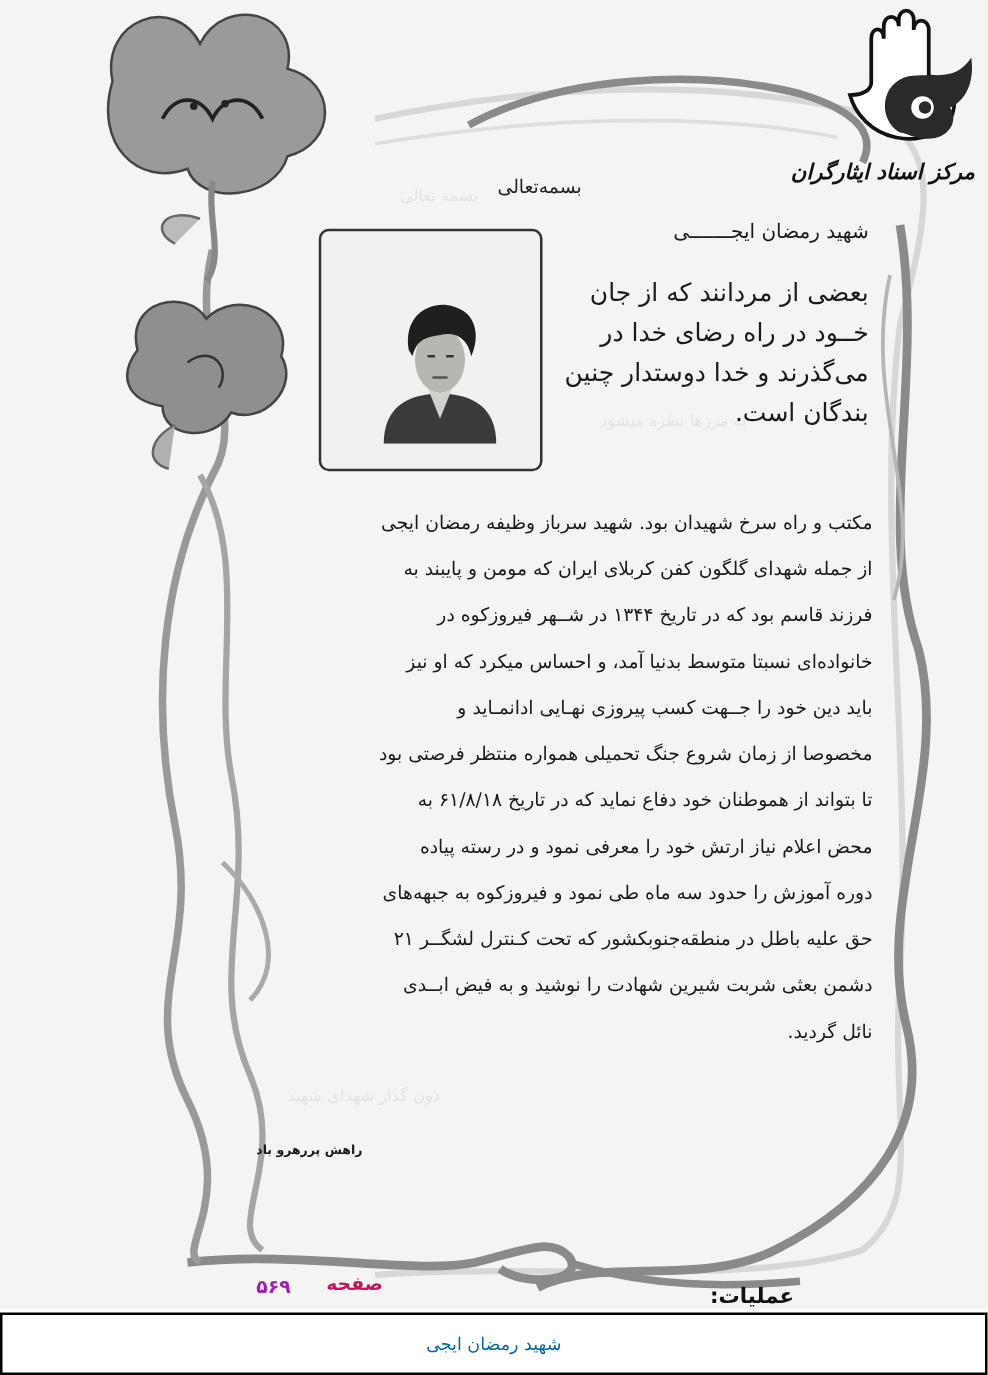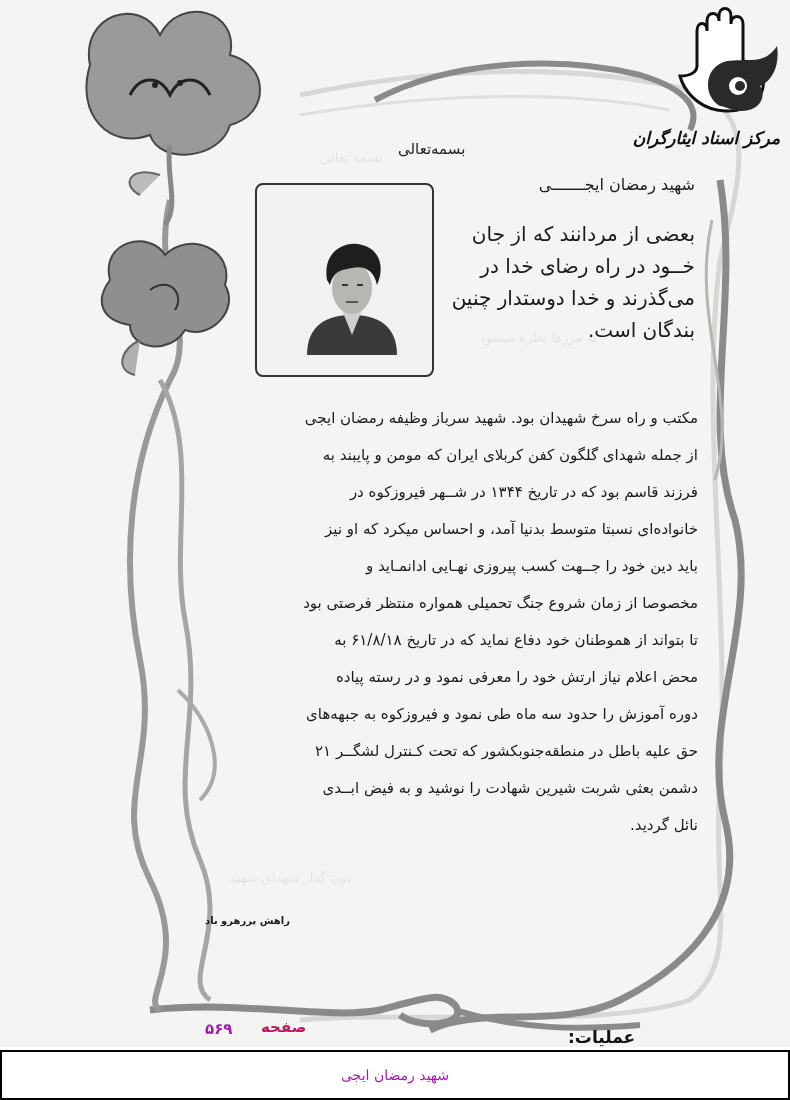--- a/index.html
+++ b/index.html
@@ -14,21 +14,21 @@
   .intro{position:absolute;right:95px;top:175px;width:245px;direction:rtl;text-align:right;color:#1a1a1a;}
   .intro .name{font-size:16px;margin-bottom:24px;}
   .intro .line{font-size:20px;line-height:32px;}
   .body-text{position:absolute;right:92px;top:400px;width:470px;direction:rtl;text-align:justify;color:#1a1a1a;font-size:15px;}
   .body-text .line{height:37px;line-height:37px;white-space:nowrap;text-align:right;}
   .closing{position:absolute;left:205px;top:915px;font-size:10px;font-weight:bold;direction:rtl;color:#1a1a1a;}
   .page-label{position:absolute;left:200px;top:1018px;font-size:15px;font-weight:bold;direction:rtl;color:#be185d;margin-left:16px;}
   .page-num{position:absolute;left:205px;top:1020px;font-size:15px;font-weight:bold;color:#a21caf;}
   .ops{position:absolute;left:568px;top:1027px;font-size:17px;font-weight:bold;direction:rtl;color:#111;}
   .caption{position:absolute;left:0;top:1050px;width:786px;height:46px;border:2px solid #000;background:#fff;display:flex;align-items:center;justify-content:center;}
-  .caption span{font-family:"DejaVu Serif",serif;font-size:14px;direction:rtl;color:#a21caf;}
+  .caption span{font-family:"DejaVu Serif",serif;font-size:14px;direction:rtl;color:#0369a1;}
   .ghost{position:absolute;color:rgba(0,0,0,0.07);font-size:13px;direction:rtl;white-space:nowrap;}
 </style>
 </head>
 <body>
 
 <div class="page">
 
   <svg class="frame-svg" width="790" height="1047" viewBox="0 0 790 1047">
 
     <path d="M300,95 C420,70 560,60 690,90 C760,110 740,180 720,260 C700,420 730,600 720,780 C712,900 740,960 690,1000 C600,1030 420,1010 300,1020" fill="none" stroke="#d7d7d4" stroke-width="5"></path>

